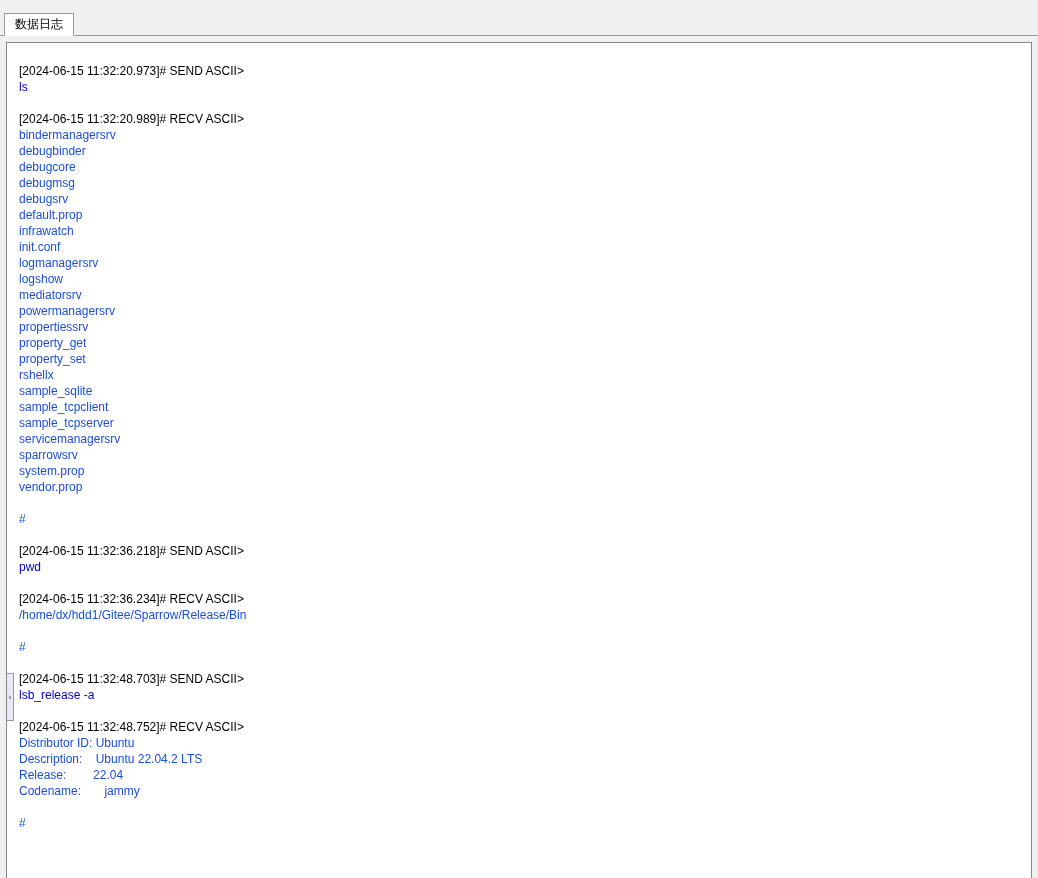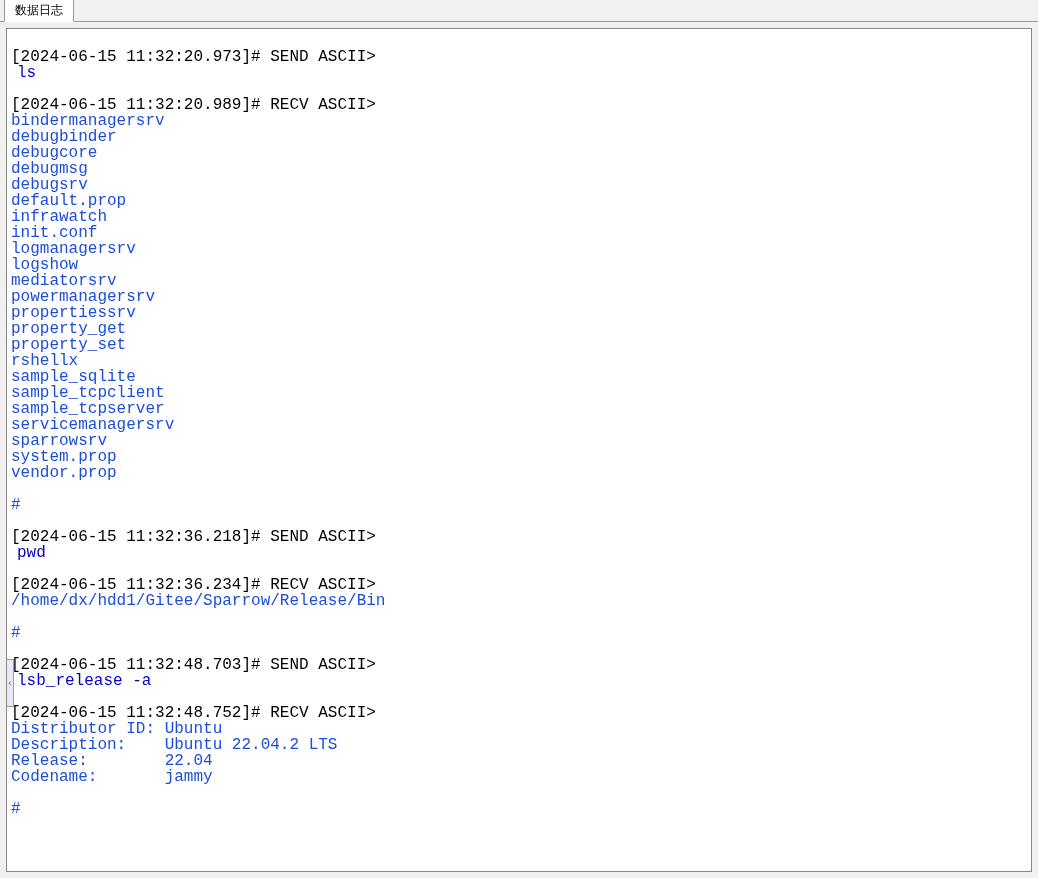--- a/index.html
+++ b/index.html
@@ -7,21 +7,21 @@
       font-family: "SimSun", "宋体", monospace;
       font-size: 12px;
       background: #f0f0f0;
       width: 1038px;
       height: 878px;
       overflow: hidden;
     }
     .tab-bar {
       background: #f0f0f0;
       border-bottom: 1px solid #999;
-      height: 22px;
+      height: 36px;
       display: flex;
       align-items: flex-end;
       padding-left: 4px;
     }
     .tab {
       background: #f0f0f0;
       border: 1px solid #999;
       border-bottom: none;
       padding: 2px 10px;
       font-size: 12px;
@@ -35,28 +35,28 @@
     }
     .log-container {
       background: #fff;
       border: 1px solid #888;
       margin: 6px;
       height: calc(100% - 34px);
       position: relative;
       overflow: auto;
     }
     .log-content {
-      padding: 4px 4px;
-      font-family: Liberation Mono, monospace;
-      font-size: 16px;
+      padding: 4px 12px;
+      font-family: Liberation Sans, sans-serif;
+      font-size: 12px;
       line-height: 16px;
       white-space: pre;
     }
     .line-header { color: #000; }
-    .line-cmd { color: #0000cc; margin-left: 6px; }
+    .line-cmd { color: #0000cc; }
     .line-recv { color: #1d4ed8; }
     .line-blank { height: 16px; }
     .expand-handle {
       position: absolute;
       left: -1px;
       top: 630px;
       width: 8px;
       height: 48px;
       background: #e8e8f8;
       border: 1px solid #99a;

